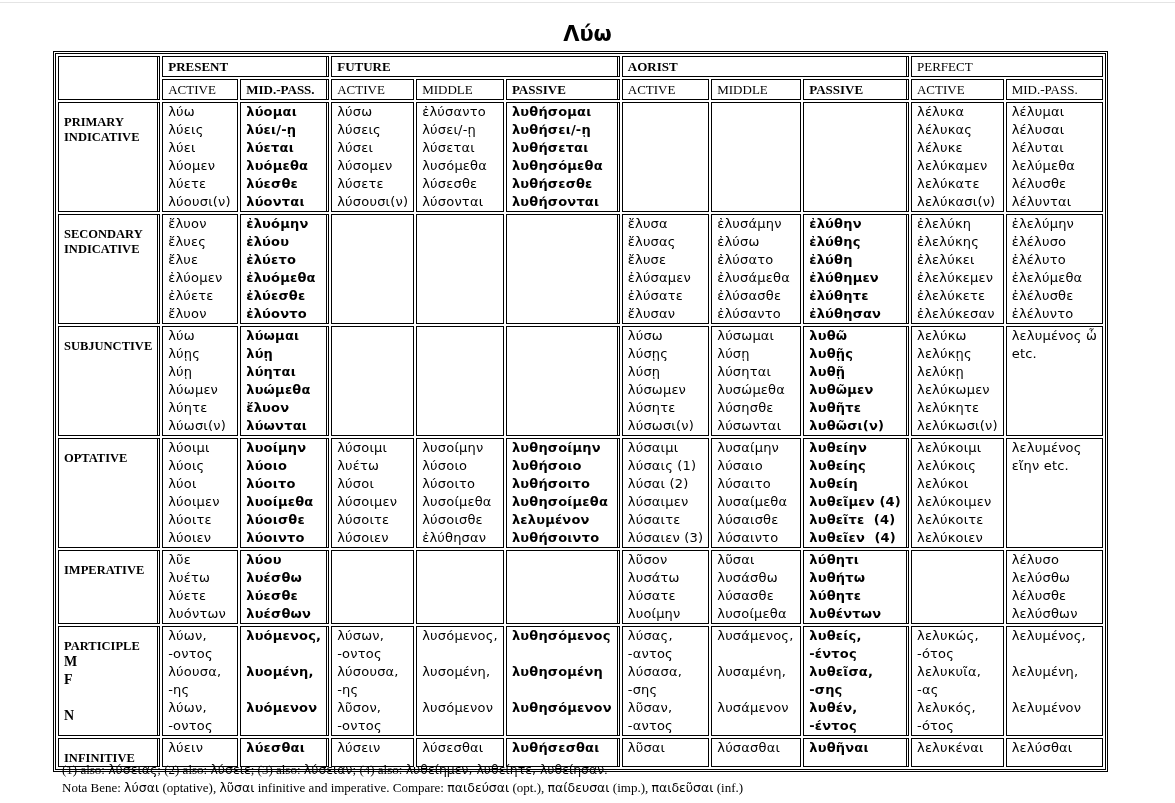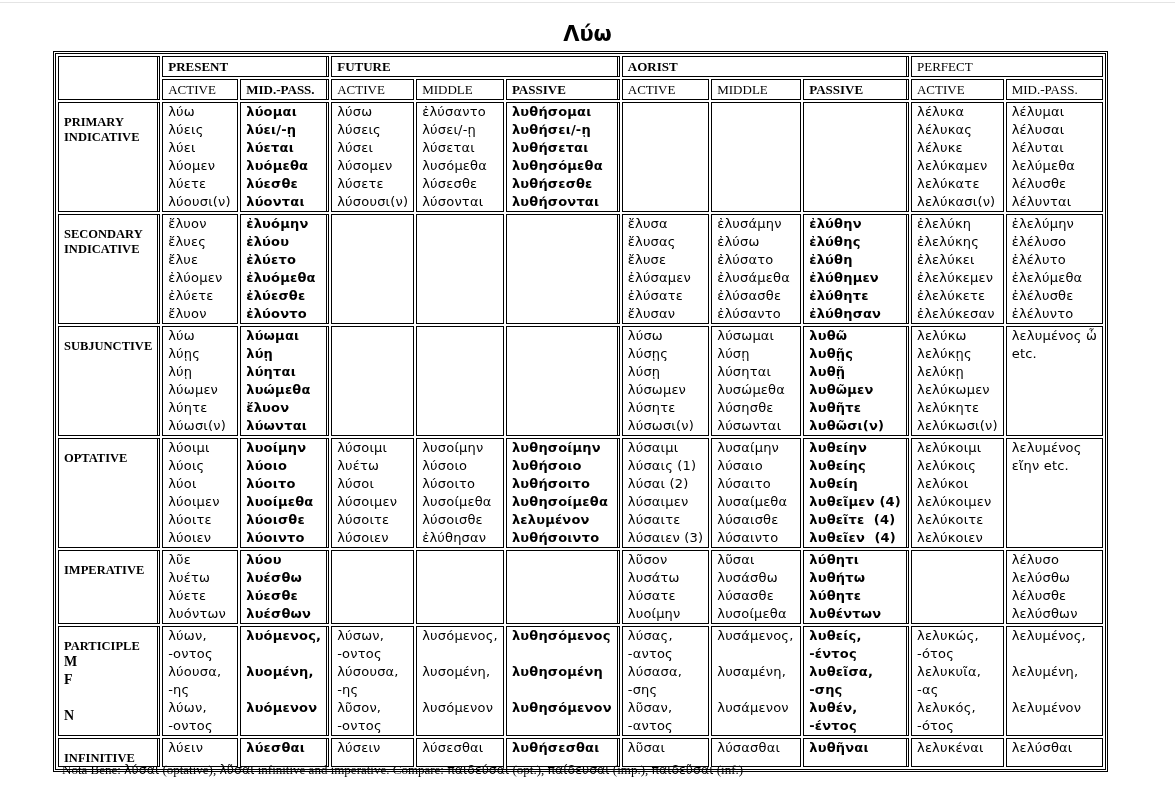--- a/index.html
+++ b/index.html
@@ -169,14 +169,15 @@
           <td class="gk"><div>λύσασθαι</div></td>
           <td class="gk sep-r"><div>λυθῆναι</div></td>
           <td class="gk"><div>λελυκέναι</div></td>
           <td class="gk"><div>λελύσθαι</div></td>
         </tr>
       </tbody>
   </table>
 </div>
 
 <div class="footnotes">
+  <div id="fn1"><span>(1) also: </span><span class="g">λύσειας</span><span>; (2) also: </span><span class="g">λύσειε</span><span>; (3) also: </span><span class="g">λύσειαν</span><span>; (4) also: </span><span class="g">λυθείημεν, λυθείητε, λυθείησαν</span><span>.</span></div>
   <div id="fn2"><span>Nota Bene: </span><span class="g">λύσαι</span><span> (optative), </span><span class="g">λῦσαι</span><span> infinitive and imperative. Compare: </span><span class="g">παιδεύσαι</span><span> (opt.), </span><span class="g">παίδευσαι</span><span> (imp.), </span><span class="g">παιδεῦσαι</span><span> (inf.)</span></div>
 </div>
 
 </body></html>

